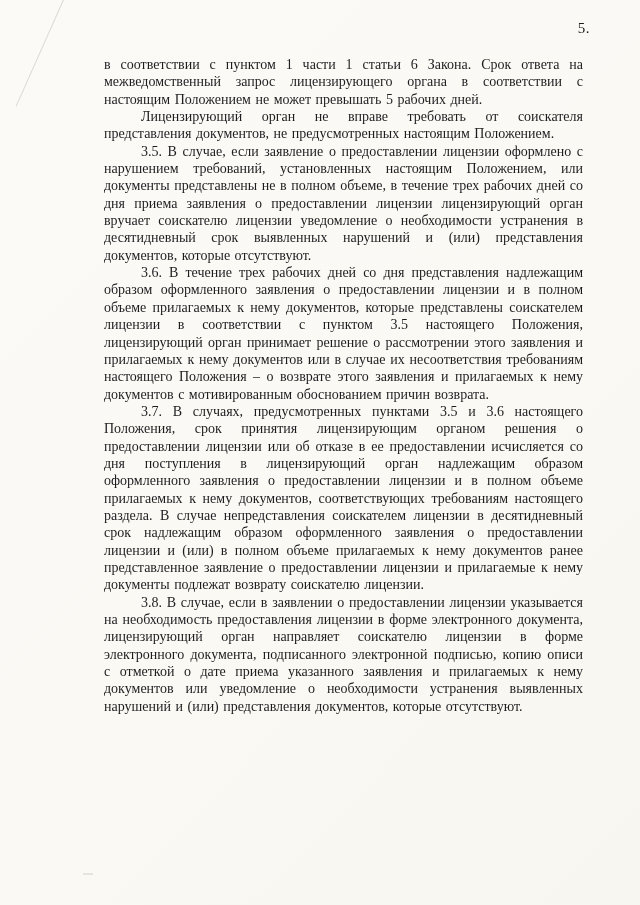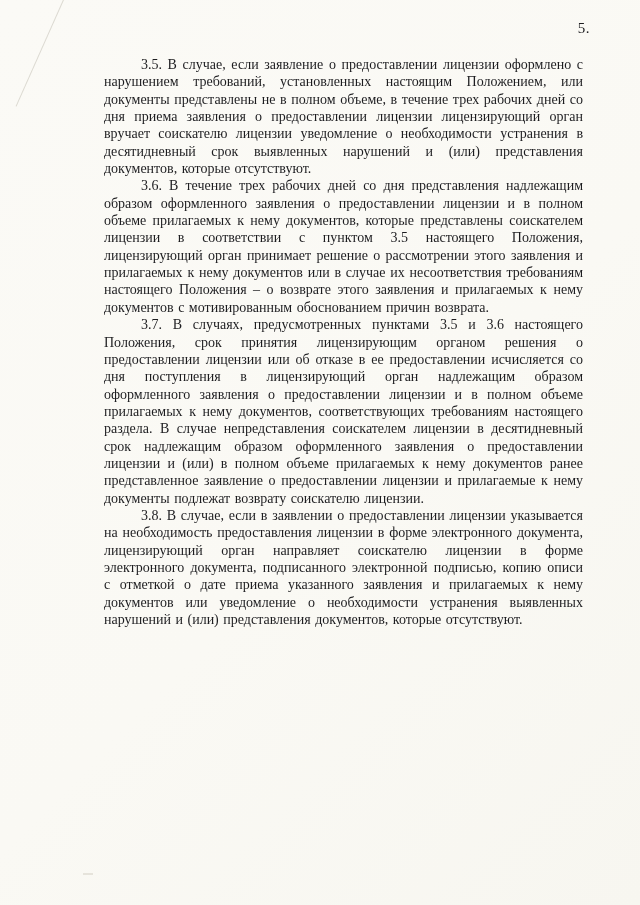--- a/index.html
+++ b/index.html
@@ -65,19 +65,21 @@
 <body>
 
 <div class="page">
 
   <div class="scan-artifact"></div>
   <div class="scan-speck"></div>
 
   <div class="page-number">5.</div>
 
   <div class="text-block">
+    <p class="para no-indent">в соответствии с пунктом 1 части 1 статьи 6 Закона. Срок ответа на межведомственный запрос лицензирующего органа в соответствии с настоящим Положением не может превышать 5 рабочих дней.</p>
+    <p class="para">Лицензирующий орган не вправе требовать от соискателя представления документов, не предусмотренных настоящим Положением.</p>
     <p class="para">3.5. В случае, если заявление о предоставлении лицензии оформлено с нарушением требований, установленных настоящим Положением, или документы представлены не в полном объеме, в течение трех рабочих дней со дня приема заявления о предоставлении лицензии лицензирующий орган вручает соискателю лицензии уведомление о необходимости устранения в десятидневный срок выявленных нарушений и (или) представления документов, которые отсутствуют.</p>
     <p class="para">3.6. В течение трех рабочих дней со дня представления надлежащим образом оформленного заявления о предоставлении лицензии и в полном объеме прилагаемых к нему документов, которые представлены соискателем лицензии в соответствии с пунктом 3.5 настоящего Положения, лицензирующий орган принимает решение о рассмотрении этого заявления и прилагаемых к нему документов или в случае их несоответствия требованиям настоящего Положения – о возврате этого заявления и прилагаемых к нему документов с мотивированным обоснованием причин возврата.</p>
     <p class="para">3.7. В случаях, предусмотренных пунктами 3.5 и 3.6 настоящего Положения, срок принятия лицензирующим органом решения о предоставлении лицензии или об отказе в ее предоставлении исчисляется со дня поступления в лицензирующий орган надлежащим образом оформленного заявления о предоставлении лицензии и в полном объеме прилагаемых к нему документов, соответствующих требованиям настоящего раздела. В случае непредставления соискателем лицензии в десятидневный срок надлежащим образом оформленного заявления о предоставлении лицензии и (или) в полном объеме прилагаемых к нему документов ранее представленное заявление о предоставлении лицензии и прилагаемые к нему документы подлежат возврату соискателю лицензии.</p>
     <p class="para">3.8. В случае, если в заявлении о предоставлении лицензии указывается на необходимость предоставления лицензии в форме электронного документа, лицензирующий орган направляет соискателю лицензии в форме электронного документа, подписанного электронной подписью, копию описи с отметкой о дате приема указанного заявления и прилагаемых к нему документов или уведомление о необходимости устранения выявленных нарушений и (или) представления документов, которые отсутствуют.</p>
   </div>
 
 </div>
 
 </body></html>

